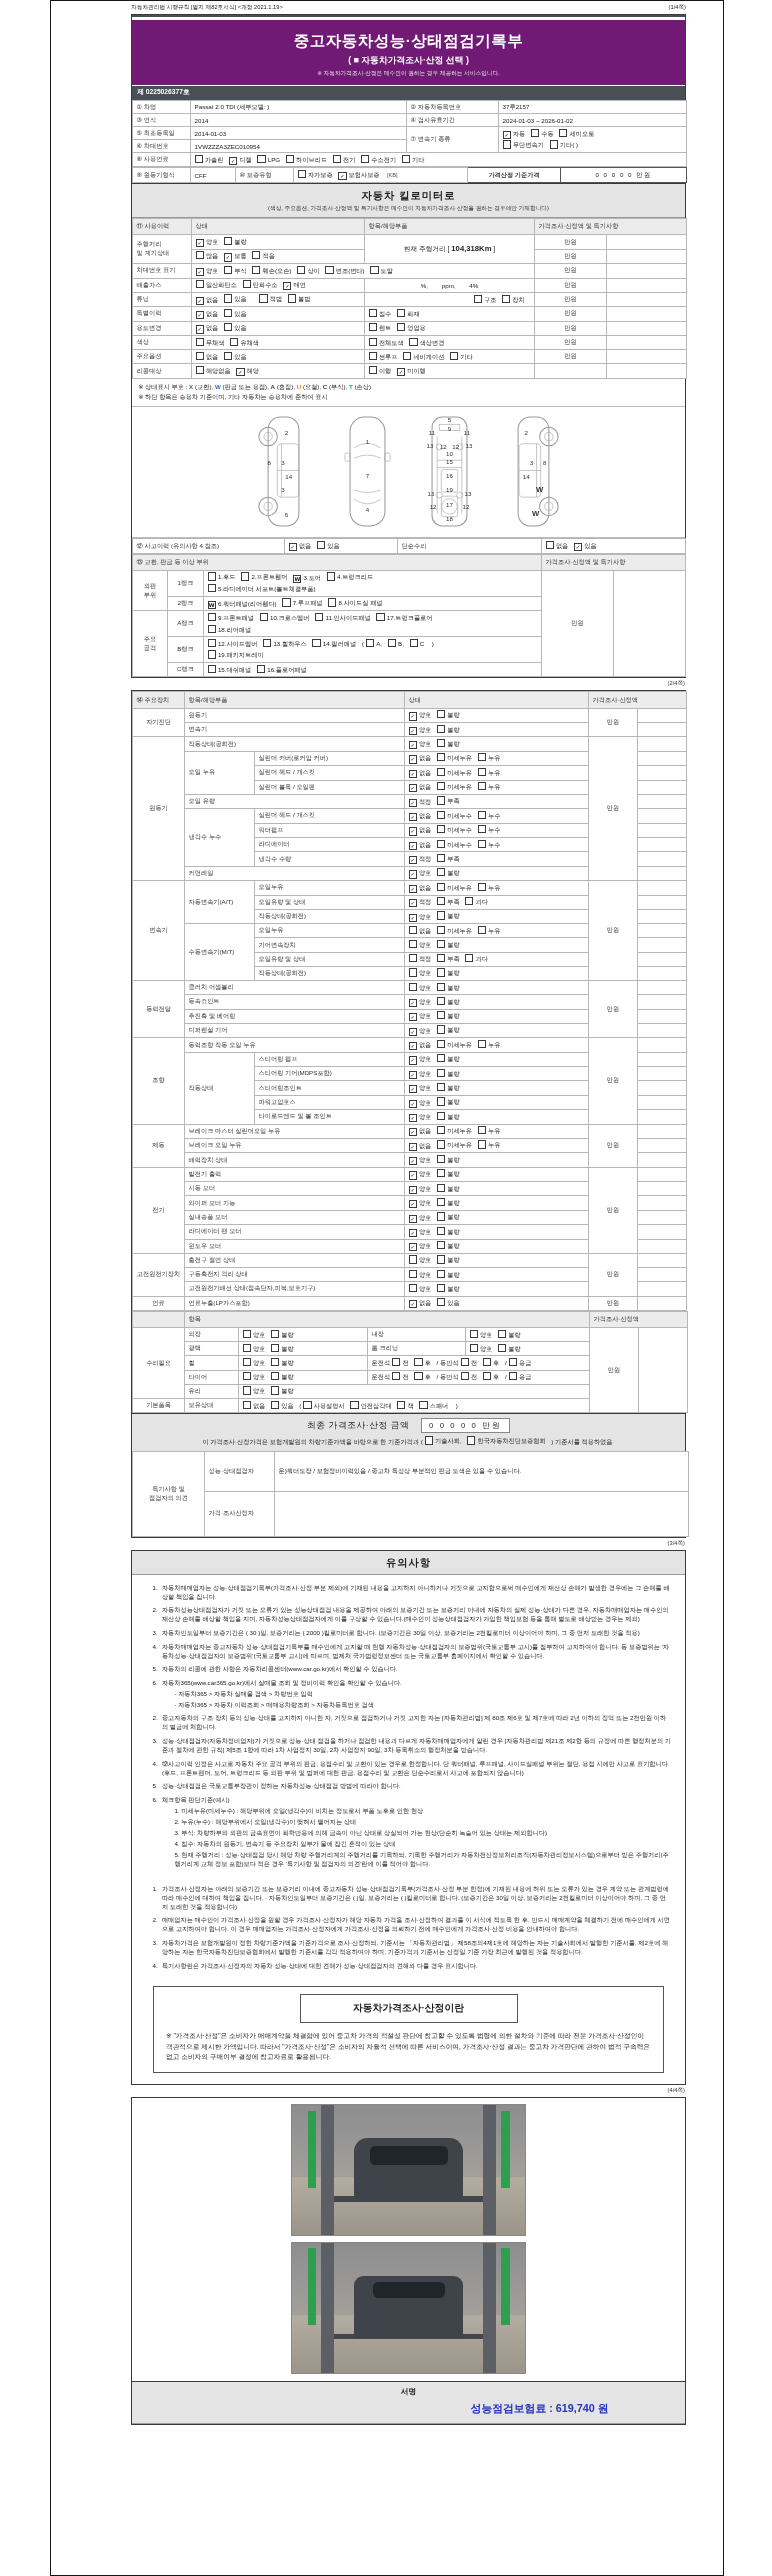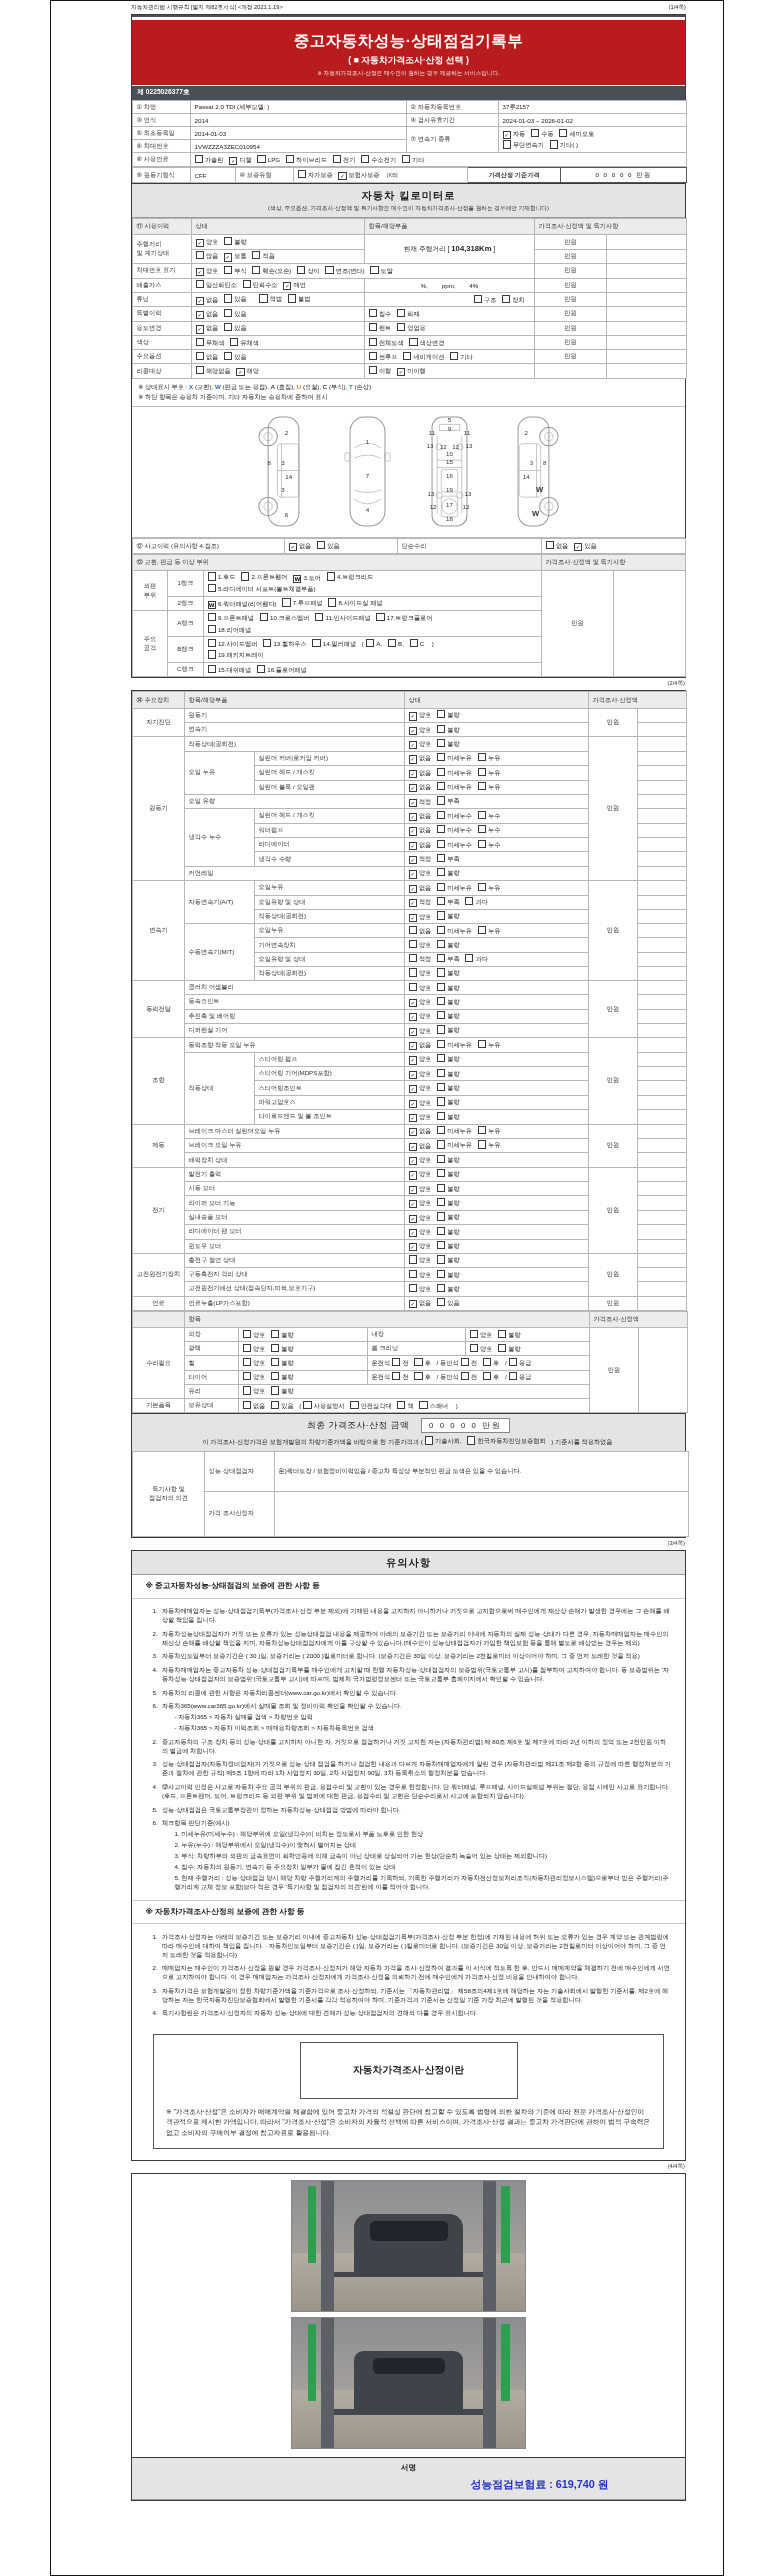--- a/index.html
+++ b/index.html
@@ -3,21 +3,21 @@
 <meta charset="utf-8">
 <style>
   html,body{margin:0;padding:0}
   body{width:773px;height:2576px;position:relative;overflow:hidden;background:#fff;
        font-family:"Liberation Sans","DejaVu Sans",sans-serif;color:#222}
   .frame{position:absolute;left:50px;top:0;width:672px;height:2574px;border:1.5px solid #151515;pointer-events:none}
   .doc{position:absolute;left:131px;top:3.1px;width:555px}
   .lawline{display:flex;justify-content:space-between;font-size:5.7px;color:#222;margin:1px 0 2.1px}
   .pmark{text-align:right;font-size:5.7px;color:#333;margin:2.1px 1px 2.1px}
   .pblock{border:1px solid #3a3a3a;background:#fff}
-  .darkhead{background:#b91c1c;color:#fff;border-top:2.1px solid #4a4e56;position:relative}
+  .darkhead{background:#701a75;color:#fff;border-top:2.1px solid #4a4e56;position:relative}
   .darkhead .wline{height:2.6px;background:#fff;margin:0 0 0 0}
   .dtitle{text-align:center;font-size:15.5px;font-weight:bold;letter-spacing:0.5px;padding:11.3px 0 2.1px}
   .dsub{text-align:center;font-size:8.8px;font-weight:bold;padding:1px 0}
   .dnote{text-align:center;font-size:5.7px;color:#e8e8e8;padding:1.5px 0 7.2px}
   .numbar{background:#4a4e56;color:#fff;font-size:6.7px;font-weight:bold;padding:2.6px 5.2px;border-top:1.5px solid #fff}
   .sechead{background:#e4e4e4;border-bottom:0.5px solid #9a9a9a;padding:5.2px 0 4.1px;text-align:center}
   .sectitle{font-size:10.3px;font-weight:bold;letter-spacing:1px}
   .secsub{font-size:5.7px;color:#333;margin-top:2.1px}
   table{border-collapse:collapse;width:100%;table-layout:fixed}
   td{border:0.5px solid #b7b7b7;font-size:6.2px;padding:1.5px 3.6px;color:#222;vertical-align:middle;
@@ -47,21 +47,21 @@
              font-size:7.7px;letter-spacing:2.1px}
   .bp-note{font-size:5.7px;margin-top:3.1px;color:#222}
   .noticebody{padding:4.1px 13.4px 7.2px;font-size:6.2px;line-height:1.45}
   .nhead{font-size:7.7px;font-weight:bold;padding:6.2px 13.4px;border-bottom:0.5px solid #ccc}
   .nitem{display:flex;margin:4.6px 0 0}
   .nn{width:12.4px;flex:none;text-align:right;margin-right:4.1px}
   .nt{flex:1}
   .nsub{margin:2.1px 0 0 29px}
   .pricebox{border:0.5px solid #555;margin:8.2px 20.6px 11.3px;padding:7.2px 12.4px 9.3px}
   .pricebox-title{border:0.5px solid #555;width:216px;margin:0 auto;text-align:center;
-                  font-size:9.8px;font-weight:bold;padding:21px 0}
+                  font-size:9.8px;font-weight:bold;padding:7px 0}
   .pricebox-body{font-size:6.7px;line-height:1.55;margin-top:8.2px}
   .photo{position:relative;width:233px;height:130px;margin:0 auto 5.2px;border:0.5px solid #888;
          background:linear-gradient(#8d8d91 0%,#a3a09a 55%,#b3aca0 56%,#9b9488 100%);overflow:hidden}
   .post{position:absolute;top:0;width:13.4px;height:100%;background:#5c6066}
   .greenstrip{position:absolute;top:5.2px;width:8.2px;height:77px;background:#2e9e4f}
   .liftarm{position:absolute;height:5.2px;background:#43464c}
   .carbody{position:absolute;left:62px;width:109px;height:62px;background:#3f434a;border-radius:13.4px 13.4px 5.2px 5.2px}
   .carwin{position:absolute;background:#20242b;border-radius:5.2px}
   .signbar{background:#e4e4e4;border-top:1px solid #3a3a3a;border-bottom:0.5px solid #9a9a9a;padding:5.2px 14.4px 7.2px}
   .signlbl{text-align:center;font-size:7.7px;font-weight:bold}
@@ -725,21 +725,20 @@
     </tbody>
       </table>
   </div>
 
   <div class="pmark">(3/4쪽)</div>
 
   <div class="pblock">
     <div class="sechead">
       <div class="sectitle">유의사항</div>
     </div>
-    <div class="nhead">※ 중고자동차성능·상태점검의 보증에 관한 사항 등</div>
     <div class="noticebody">
         <div class="nitem">
           <span class="nn">1.</span>
           <span class="nt">자동차매매업자는 성능·상태점검기록부(가격조사·산정 부분 제외)에 기재된 내용을 고지하지 아니하거나 거짓으로 고지함으로써 매수인에게 재산상 손해가 발생한 경우에는 그 손해를 배상할 책임을 집니다.</span>
         </div>
         <div class="nitem">
           <span class="nn">2.</span>
           <span class="nt">자동차성능상태점검자가 거짓 또는 오류가 있는 성능상태점검 내용을 제공하여 아래의 보증기간 또는 보증거리 이내에 자동차의 실제 성능·상태가 다른 경우, 자동차매매업자는 매수인의 재산상 손해를 배상할 책임을 지며, 자동차성능상태점검자에게 이를 구상할 수 있습니다.(매수인이 성능상태점검자가 가입한 책임보험 등을 통해 별도로 배상받는 경우는 제외)</span>
         </div>
         <div class="nitem">
@@ -779,21 +778,20 @@
         <div class="nitem">
           <span class="nn">6.</span>
           <span class="nt">체크항목 판단기준(예시)</span>
         </div>
         <div class="nsub">1.  미세누유(미세누수) : 해당부위에 오일(냉각수)이 비치는 정도로서 부품 노후로 인한 현상</div>
         <div class="nsub">2.  누유(누수) : 해당부위에서 오일(냉각수)이 맺혀서 떨어지는 상태</div>
         <div class="nsub">3.  부식: 차량하부와 외판의 금속표면이 화학반응에 의해 금속이 아닌 상태로 상실되어 가는 현상(단순히 녹슬어 있는 상태는 제외합니다)</div>
         <div class="nsub">4.  침수: 자동차의 원동기, 변속기 등 주요장치 일부가 물에 잠긴 흔적이 있는 상태</div>
         <div class="nsub">5.  현재 주행거리 : 성능·상태점검 당시 해당 차량 주행거리계의 주행거리를 기록하되, 기록한 주행거리가 자동차전산정보처리조직(자동차관리정보시스템)으로부터 받은 주행거리(주행거리계 교체 정보 포함)보다 적은 경우 '특기사항 및 점검자의 의견'란에 이를 적어야 합니다.</div>
       </div>
-    <div class="nhead" style="border-top:0.5px solid #ccc">※ 자동차가격조사·산정의 보증에 관한 사항 등</div>
     <div class="noticebody">
         <div class="nitem">
           <span class="nn">1.</span>
           <span class="nt">가격조사·산정자는 아래의 보증기간 또는 보증거리 이내에 중고자동차 성능·상태점검기록부(가격조사·산정 부분 한정)에 기재된 내용에 허위 또는 오류가 있는 경우 계약 또는 관계법령에 따라 매수인에 대하여 책임을 집니다. · 자동차인도일부터 보증기간은 (      )일, 보증거리는 (      )킬로미터로 합니다. (보증기간은 30일 이상, 보증거리는 2천킬로미터 이상이어야 하며, 그 중 먼저 도래한 것을 적용합니다)</span>
         </div>
         <div class="nitem">
           <span class="nn">2.</span>
           <span class="nt">매매업자는 매수인이 가격조사·산정을 원할 경우 가격조사·산정자가 해당 자동차 가격을 조사·산정하여 결과를 이 서식에 적도록 한 후, 반드시 매매계약을 체결하기 전에 매수인에게 서면으로 고지하여야 합니다. 이 경우 매매업자는 가격조사·산정자에게 가격조사·산정을 의뢰하기 전에 매수인에게 가격조사·산정 비용을 안내하여야 합니다.</span>
         </div>
         <div class="nitem">

